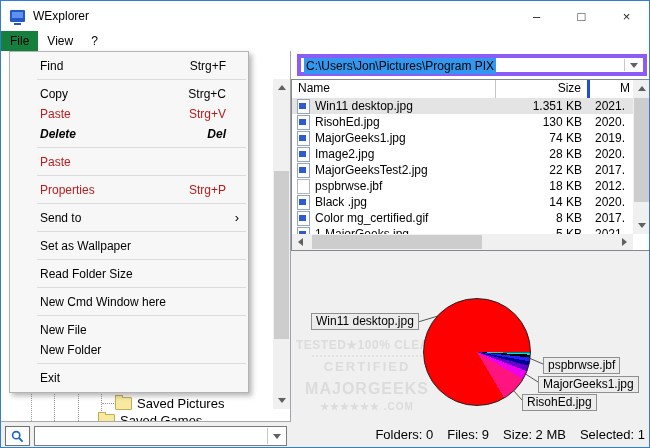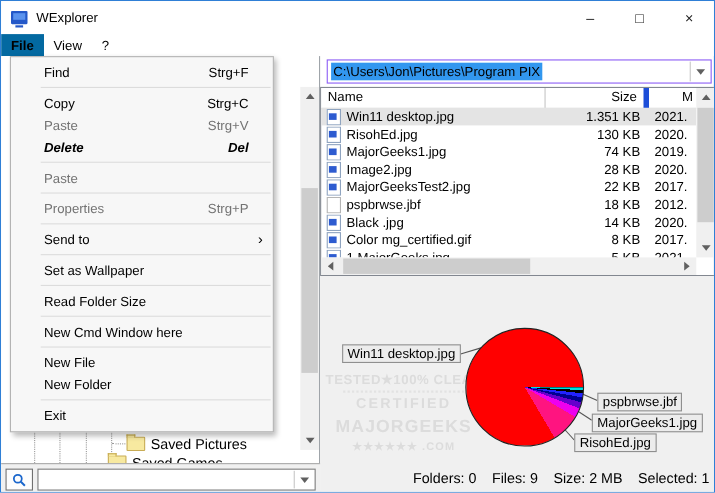--- a/index.html
+++ b/index.html
@@ -9,44 +9,44 @@
   .titlebar{position:absolute;left:0;top:0;width:100%;height:30px;background:#fff;display:flex;align-items:center;}
   .app-icon{width:15px;height:12px;margin-left:9px;position:relative;background:#2458c8;border-radius:1px;}
   .app-icon::before{content:"";position:absolute;left:2px;top:2px;right:2px;bottom:4px;background:#5b93ee;}
   .app-icon::after{content:"";position:absolute;left:4px;bottom:-3px;width:7px;height:2px;background:#2458c8;}
   .title-text{margin-left:8px;font-size:12px;}
   .win-controls{position:absolute;right:0;top:0;height:30px;display:flex;}
   .win-btn{width:45px;height:30px;display:flex;align-items:center;justify-content:center;font-size:13px;color:#222;}
   
   .menubar{position:absolute;left:0;top:30px;width:100%;height:20px;background:#fff;display:flex;align-items:center;font-size:12px;}
   .menubar-item{padding:2px 9px;height:16px;line-height:16px;}
-  .menubar-item.active{background:#0369a1;font-weight:bold;}
+  .menubar-item.active{background:#15803d;}
   
   .left-panel{position:absolute;left:0;top:50px;width:290px;height:370px;background:#fff;border-right:1px solid #9fa4a9;box-sizing:border-box;overflow:hidden;}
   .tree-vline{position:absolute;top:334px;height:40px;border-left:1px dotted #9a9a9a;}
   .tree-hline{position:absolute;top:352px;width:12px;border-top:1px dotted #9a9a9a;}
   .tree-row{position:absolute;display:flex;align-items:center;gap:5px;font-size:13px;}
   .folder-icon{width:15px;height:11px;background:#f7e9a0;border:1px solid #c8ac55;border-radius:1px;position:relative;}
   .folder-icon::before{content:"";position:absolute;left:-1px;top:-3px;width:6px;height:2px;background:#f7e9a0;border:1px solid #c8ac55;border-bottom:none;}
   .scrollbar-v{position:absolute;background:#f0f0f0;width:17px;}
   .sb-arrow{position:absolute;width:17px;height:17px;display:flex;align-items:center;justify-content:center;}
   .sb-thumb{position:absolute;left:1px;width:15px;background:#cdcdcd;}
   .tri-up{width:0;height:0;border-left:4px solid transparent;border-right:4px solid transparent;border-bottom:5px solid #606060;}
   .tri-down{width:0;height:0;border-left:4px solid transparent;border-right:4px solid transparent;border-top:5px solid #606060;}
   .tri-left{width:0;height:0;border-top:4px solid transparent;border-bottom:4px solid transparent;border-right:5px solid #606060;}
   .tri-right{width:0;height:0;border-top:4px solid transparent;border-bottom:4px solid transparent;border-left:5px solid #606060;}
   
-  .address-combo{position:absolute;left:296px;top:53px;width:350px;height:22px;background:#fff;border:1px solid #8b5cf6;box-sizing:border-box;display:flex;align-items:center;}
+  .address-combo{position:absolute;left:296px;top:53px;width:350px;height:22px;background:#fff;border:4px solid #8b5cf6;box-sizing:border-box;display:flex;align-items:flex-start;}
   .address-text{margin-left:3px;background:#3297ef;color:#000;padding:1px 2px;white-space:nowrap;font-size:12px;}
   .combo-arrow{position:absolute;right:1px;top:1px;bottom:1px;width:17px;background:#fff;border-left:1px solid #c8c8c8;display:flex;align-items:center;justify-content:center;}
   
   .file-list{position:absolute;left:290px;top:78px;width:359px;height:172px;background:#fff;border:1px solid #828790;box-sizing:border-box;overflow:hidden;}
   .fl-header{position:absolute;left:0;top:0;right:16px;height:18px;background:#fff;border-bottom:1px solid #d0d0d0;display:flex;font-size:12px;}
   .fl-h-name{width:204px;padding-left:6px;border-right:1px solid #c5c5c5;box-sizing:border-box;line-height:17px;}
-  .fl-h-size{width:94px;text-align:right;padding-right:6px;border-right:5px solid #1d4ed8;box-sizing:border-box;line-height:17px;}
+  .fl-h-size{width:94px;text-align:right;padding-right:6px;border-right:3px solid #1d4ed8;box-sizing:border-box;line-height:17px;}
   .fl-h-mod{flex:1;text-align:right;padding-right:3px;line-height:17px;}
   .fl-rows{position:absolute;left:0;top:18px;right:16px;bottom:16px;overflow:hidden;}
   .fl-row{height:16px;display:flex;align-items:center;font-size:12px;white-space:nowrap;}
   .fl-row.selected{background:#e4e4e4;}
   .cell-name{width:204px;display:flex;align-items:center;gap:5px;padding-left:5px;box-sizing:border-box;overflow:hidden;}
   .cell-size{width:94px;text-align:right;padding-right:8px;box-sizing:border-box;}
   .cell-date{flex:1;padding-left:5px;overflow:hidden;}
   .file-icon{width:11px;height:13px;background:#fff;border:1px solid #8fa4c0;position:relative;flex:0 0 auto;}
   .file-icon.image::before{content:"";position:absolute;left:1px;top:3px;width:7px;height:6px;background:#2d5bd0;}
   .file-icon.plain{border-color:#b5b5b5;}
@@ -68,21 +68,21 @@
   
   .bottom-left{position:absolute;left:0;top:420px;width:290px;height:28px;background:#f0f0f0;border-top:1px solid #a8a8a8;box-sizing:border-box;}
   .search-btn{position:absolute;left:4px;top:4px;width:25px;height:20px;background:#fdfdfd;border:1px solid #707070;box-sizing:border-box;display:flex;align-items:center;justify-content:center;}
   .search-combo{position:absolute;left:33px;top:4px;width:253px;height:20px;background:#fff;border:1px solid #7a7a7a;box-sizing:border-box;}
   
   .filemenu{position:absolute;left:8px;top:50px;width:240px;background:#f7f7f7;border:1px solid #b3b3b3;
             box-shadow:3px 3px 5px rgba(0,0,0,.28);z-index:20;padding:4px 0;box-sizing:border-box;}
   .menu-item{height:20px;display:flex;align-items:center;padding:0 22px 0 30px;position:relative;font-size:12px;}
   .menu-item .mi-label{flex:1;}
   .menu-item .mi-shortcut{text-align:center;}
-  .menu-item.disabled{color:#737373;}
+  .menu-item.disabled{color:#b91c1c;}
   .menu-item.bold{font-weight:bold;font-style:italic;}
   .mi-subarrow{position:absolute;right:9px;top:2px;font-size:13px;}
   .menu-sep{height:1px;background:#dcdcdc;margin:3px 2px 4px 27px;}
 </style>
 </head>
 <body>
 
 <div class="window">
 
   <div class="titlebar">

